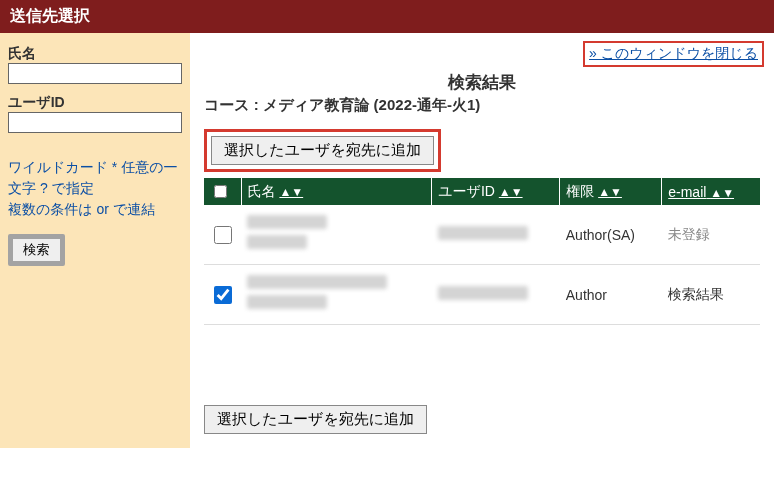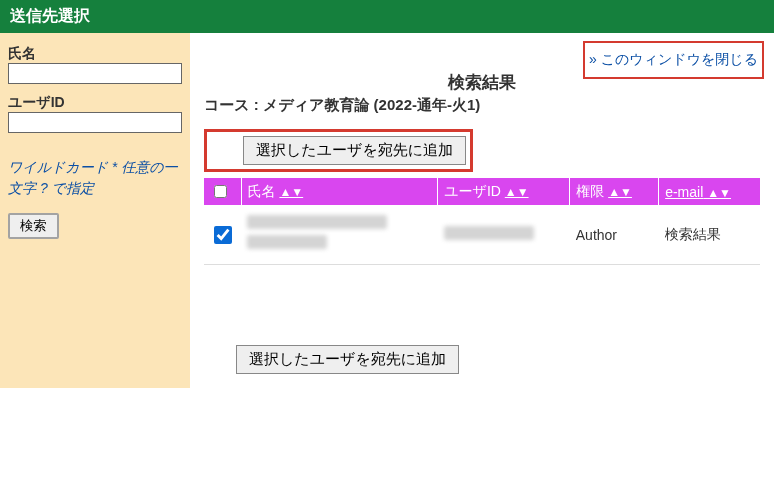--- a/index.html
+++ b/index.html
@@ -5,21 +5,21 @@
   * { box-sizing: border-box; }
   body {
     margin: 0;
     font-family: "Hiragino Kaku Gothic ProN", "Meiryo", sans-serif;
     font-size: 14px;
     color: #333;
     background: #fff;
     width: 774px;
   }
   .header {
-    background: #15803d;
+    background: #7f1d1d;
     color: #fff;
     font-weight: bold;
     padding: 6px 10px;
     font-size: 16px;
   }
   .content {
     display: flex;
   }
   .sidebar {
     width: 190px;
@@ -37,76 +37,76 @@
     border: 1px solid #666;
     padding: 2px;
     margin-bottom: 8px;
     background: #fff;
   }
   .help-links {
     margin-top: 16px;
     color: #0b4fa5;
     line-height: 1.5;
   }
-  .help-links span { display: inline; font-style: italic; }
+  .help-links span { display: inline; }
   .search-btn {
     margin-top: 14px;
     padding: 2px 10px;
     background: #efefef;
-    border: 2px solid #a3a3a3;
+    border: 5px solid #a3a3a3;
     border-radius: 2px;
     cursor: pointer;
   }
   .main {
     flex: 1;
     padding: 8px 14px 14px 14px;
     position: relative;
   }
   .close-link {
     position: absolute;
     top: 8px;
     right: 10px;
     color: #0b4fa5;
-    font-size: 14px;
-    padding: 8px 4px;
+    text-decoration: underline;
+    font-size: 14px;
+    padding: 2px 4px;
     border: 2px solid #d43a2f;
   }
   .results-title {
     font-weight: bold;
     font-size: 17px;
     margin-top: 30px;
     text-align: center;
   }
   .course-line {
     font-weight: bold;
     font-size: 15px;
     margin-top: 2px;
     margin-bottom: 14px;
   }
   .add-btn {
     padding: 4px 12px;
     background: #efefef;
     border: 1px solid #888;
     font-size: 15px;
     cursor: pointer;
-    margin-left: 32px;
   }
   .add-btn-wrap {
     display: inline-block;
     border: 3px solid #d43a2f;
     padding: 4px 4px;
     margin-bottom: 6px;
   }
   table.results {
     border-collapse: collapse;
     width: 100%;
     margin-top: 0;
   }
   table.results th {
-    background: #d946ef;
+    background: #14532d;
     color: #fff;
     font-weight: normal;
     text-align: left;
     padding: 4px 6px;
     border-right: 1px solid #fff;
     font-size: 14px;
   }
   table.results th:last-child { border-right: none; text-decoration: underline; }
   table.results td {
     padding: 10px 6px;
@@ -147,20 +147,21 @@
 <div class="content">
 
   <div class="sidebar">
     <label>氏名</label>
     <input type="text" value="" style="">
     <label>ユーザID</label>
     <input type="text" value="" style="">
 
     <div class="help-links">
       <span>ワイルドカード *   任意の一文字 ? で指定</span><br>
+      <span>複数の条件は or で連結</span>
     </div>
 
     <button class="search-btn">検索</button>
   </div>
 
   <div class="main">
     <a class="close-link">» このウィンドウを閉じる</a>
 
     <div class="results-title">検索結果</div>
     <div class="course-line">コース : メディア教育論 (2022-通年-火1)</div>
@@ -187,20 +188,29 @@
             <span>権限</span>
             <span class="sort-arrows">▲▼</span>
           </th>
           <th>
             <span>e-mail</span>
             <span class="sort-arrows">▲▼</span>
           </th>
         </tr>
       </thead>
       <tbody>
+        <tr>
+          <td class="td-check"><input type="checkbox" class="big" style=""></td>
+          <td class="blur-row">
+            <span class="blur w80"></span><br><span class="blur w60"></span>
+          </td>
+          <td><span class="blur w90"></span></td>
+          <td>Author(SA)</td>
+          <td class="email-cell">未登録</td>
+        </tr>
         <tr class="row-1">
           <td class="td-check"><input type="checkbox" class="big" checked="" style=""></td>
           <td class="blur-row">
             <span class="blur w140"></span><br><span class="blur w80"></span>
           </td>
           <td><span class="blur w90"></span></td>
           <td>Author</td>
           <td>検索結果</td>
         </tr>
       </tbody>

